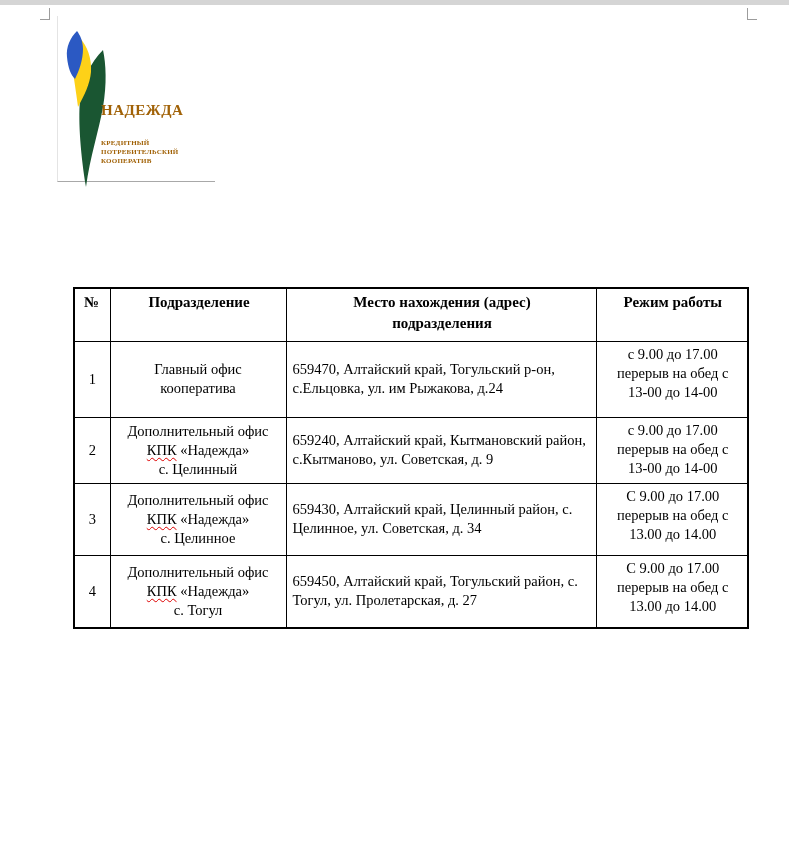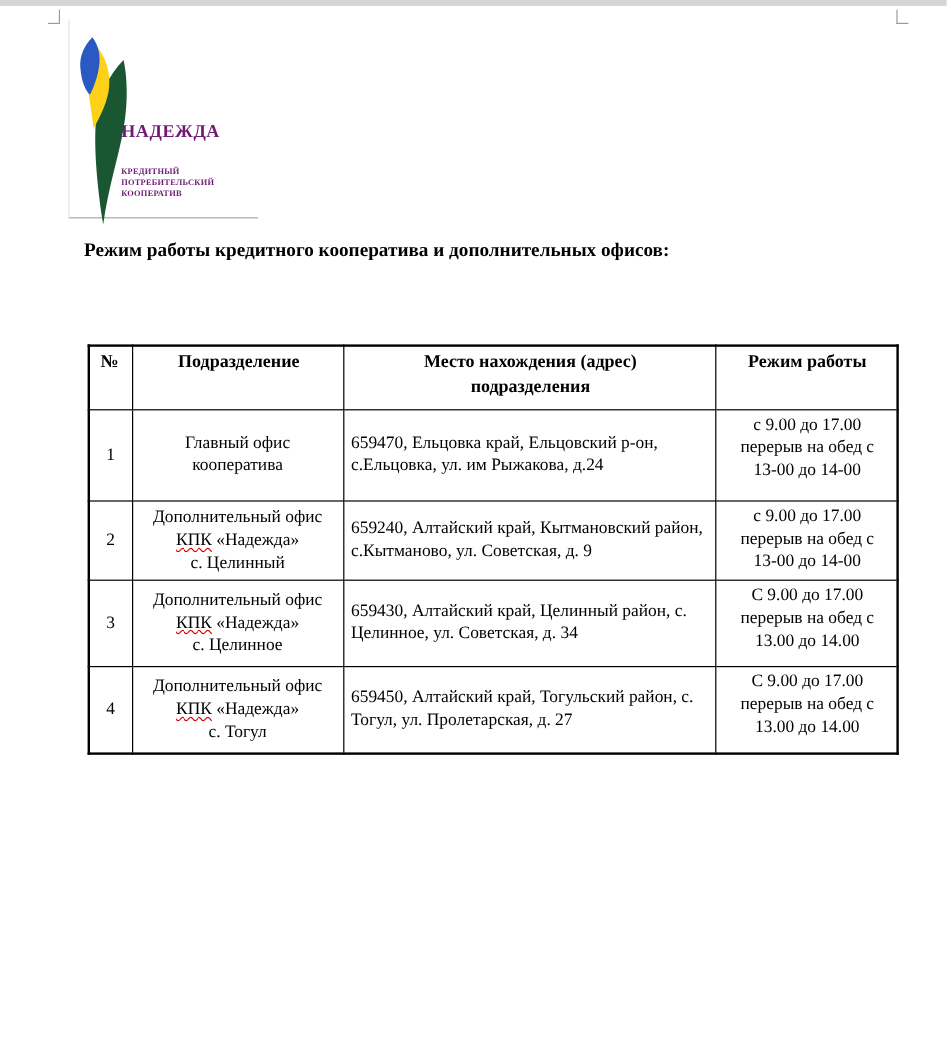--- a/index.html
+++ b/index.html
@@ -66,31 +66,30 @@
   <div class="top-strip"></div>
   <div class="crop-mark tl"></div>
   <div class="crop-mark tr"></div>
 
   <div class="logo-box">
     <svg class="logo-svg" width="70" height="170" viewBox="0 0 70 170">
       <path fill="#1a5632" d="M42,28 C30,40 21,58 19,78 C17,100 20,135 25,165 C29,135 38,108 42,85 C46,62 45,42 42,28 Z"></path>
       <path fill="#fdd118" d="M19,16 C12,26 9,38 12,50 C14,64 16,76 17,85 C23,74 29,62 30,50 C31,36 26,24 19,16 Z"></path>
       <path fill="#2b59c3" d="M16,9 C9,16 5,25 6,35 C7,46 10,53 14,57 C18,49 22,38 22,27 C22,19 19,13 16,9 Z"></path>
     </svg>
-    <div class="logo-text" style="color: #701a75;">
+    <div class="logo-text" style="color: #a16207;">
       <div class="logo-title">НАДЕЖДА</div>
       <div class="logo-subtitle">
           <div>КРЕДИТНЫЙ</div>
           <div>ПОТРЕБИТЕЛЬСКИЙ</div>
           <div>КООПЕРАТИВ</div>
         </div>
     </div>
   </div>
 
-  <div class="heading">Режим работы кредитного кооператива и дополнительных офисов:</div>
 
   <table class="office-table">
     <colgroup>
       <col style="width:36px">
         <col style="width:176px">
         <col style="width:310px">
         <col style="width:152px">
     </colgroup>
     <thead>
       <tr>
@@ -103,21 +102,21 @@
         <th>Режим работы</th>
       </tr>
     </thead>
     <tbody>
         <tr>
           <td class="cell-num">1</td>
           <td class="cell-division">
             <div><span>Главный офис</span></div>
             <div><span>кооператива</span></div>
           </td>
-          <td class="cell-address"><span>659470, Ельцовка край,  Ельцовский р-он, с.Ельцовка, ул. им Рыжакова, </span><span class="spell">д</span><span>.24</span></td>
+          <td class="cell-address"><span>659470, Алтайский край,  Тогульский р-он, с.Ельцовка, ул. им Рыжакова, </span><span class="spell">д</span><span>.24</span></td>
           <td class="cell-schedule">
             <div>с 9.00 до 17.00</div>
             <div>перерыв на обед с</div>
             <div>13-00 до 14-00</div>
           </td>
         </tr>
         <tr>
           <td class="cell-num">2</td>
           <td class="cell-division">
             <div><span>Дополнительный офис</span></div>

